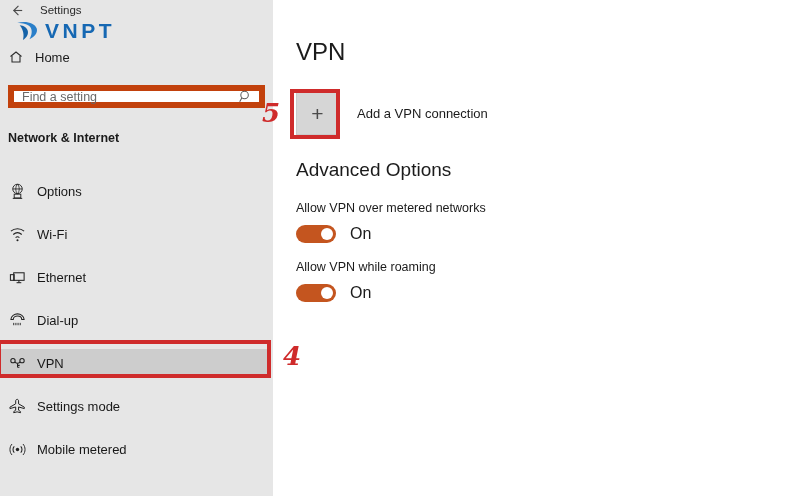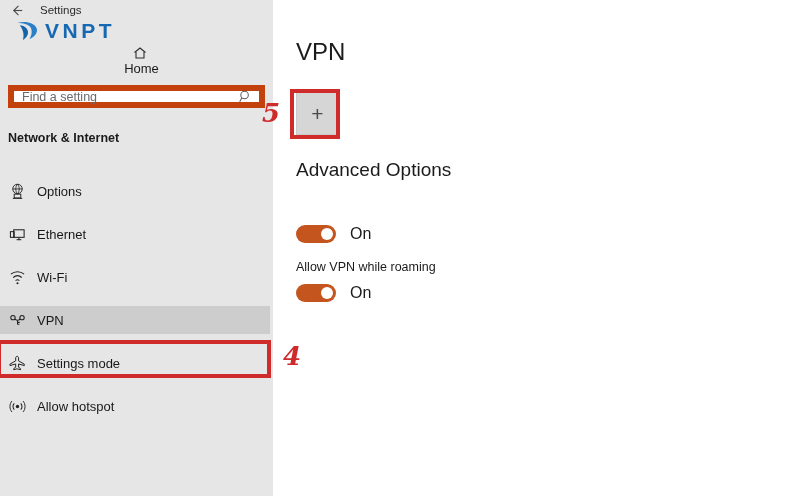--- a/index.html
+++ b/index.html
@@ -66,21 +66,20 @@
     line-height: 26px;
   }
 
   
   .home-row {
     position: absolute;
     left: 0; top: 45px;
     width: 273px; height: 24px;
     display: flex;
     align-items: center;
-    flex-direction: column;
   }
   .home-icon {
     width: 18px; height: 18px;
     margin-left: 7px;
     display: flex; align-items: center; justify-content: center;
     color: #2d2d2d;
   }
   .home-label {
     margin-left: 10px;
     font-size: 13px;
@@ -330,41 +329,50 @@
             <rect x="5.5" y="11.8" width="7" height="4" fill="none" stroke="#222" stroke-width="1"></rect>
             <path d="M4 16.3 L14 16.3" stroke="#222" stroke-width="1"></path>
           </svg>
         </div>
         <div class="nav-label">Options</div>
       </div>
 
       <div class="nav-item">
         <div class="nav-icon">
           <svg width="17" height="17" viewBox="0 0 18 18" aria-hidden="true">
+            <path d="M2 5.5 C6 2 12 2 16 5.5" fill="none" stroke="#222" stroke-width="1.1"></path>
+            <path d="M4.5 9 C7.2 6.6 10.8 6.6 13.5 9" fill="none" stroke="#222" stroke-width="1.1"></path>
+            <path d="M7 12.3 C8.2 11.2 9.8 11.2 11 12.3" fill="none" stroke="#222" stroke-width="1.1"></path>
+            <circle cx="9" cy="15" r="1.1" fill="#222"></circle>
+          </svg>
+        </div>
+        <div class="nav-label">Wi-Fi</div>
+      </div>
+
+      <div class="nav-item">
+        <div class="nav-icon">
+          <svg width="17" height="17" viewBox="0 0 18 18" aria-hidden="true">
             <rect x="5" y="4" width="11" height="8" fill="none" stroke="#222" stroke-width="1.1"></rect>
             <path d="M8 14.5 L13 14.5" stroke="#222" stroke-width="1.1"></path>
             <path d="M10.5 12 L10.5 14.5" stroke="#222" stroke-width="1.1"></path>
             <rect x="1.5" y="6" width="4" height="6" fill="none" stroke="#222" stroke-width="1.1"></rect>
           </svg>
         </div>
         <div class="nav-label">Ethernet</div>
       </div>
 
       <div class="nav-item">
         <div class="nav-icon">
           <svg width="17" height="17" viewBox="0 0 18 18" aria-hidden="true">
-            <path d="M2 5.5 C6 2 12 2 16 5.5" fill="none" stroke="#222" stroke-width="1.1"></path>
-            <path d="M4.5 9 C7.2 6.6 10.8 6.6 13.5 9" fill="none" stroke="#222" stroke-width="1.1"></path>
-            <path d="M7 12.3 C8.2 11.2 9.8 11.2 11 12.3" fill="none" stroke="#222" stroke-width="1.1"></path>
-            <circle cx="9" cy="15" r="1.1" fill="#222"></circle>
-          </svg>
-        </div>
-        <div class="nav-label">Wi-Fi</div>
-      </div>
-
+            <path d="M2 8 C2 4 6 2 9 2 C12 2 16 4 16 8 L13.5 8 C13.5 5.6 11.3 4.3 9 4.3 C6.7 4.3 4.5 5.6 4.5 8 Z" fill="none" stroke="#222" stroke-width="1.1"></path>
+            <path d="M5 11.5 L5 14 M7.3 11.5 L7.3 14 M9.6 11.5 L9.6 14 M11.9 11.5 L11.9 14" stroke="#222" stroke-width="1"></path>
+          </svg>
+        </div>
+        <div class="nav-label">Dial-up</div>
+      </div>
 
       <div class="nav-item selected">
         <div class="nav-icon">
           <svg width="17" height="17" viewBox="0 0 18 18" aria-hidden="true">
             <circle cx="4.2" cy="6" r="2.3" fill="none" stroke="#222" stroke-width="1.1"></circle>
             <circle cx="13.8" cy="6" r="2.3" fill="none" stroke="#222" stroke-width="1.1"></circle>
             <path d="M6.2 7.2 C8 9.2 10 9.2 11.8 7.2" fill="none" stroke="#222" stroke-width="1.1"></path>
             <path d="M9 9 L9 13" stroke="#222" stroke-width="1.1"></path>
             <path d="M9 11 L11.3 11 M9 13 L11 13" stroke="#222" stroke-width="1.1"></path>
           </svg>
@@ -384,38 +392,40 @@
       <div class="nav-item">
         <div class="nav-icon">
           <svg width="17" height="17" viewBox="0 0 18 18" aria-hidden="true">
             <circle cx="9" cy="9" r="1.8" fill="#222"></circle>
             <path d="M5.6 5.6 C3.8 7.4 3.8 10.6 5.6 12.4" fill="none" stroke="#222" stroke-width="1.1"></path>
             <path d="M12.4 5.6 C14.2 7.4 14.2 10.6 12.4 12.4" fill="none" stroke="#222" stroke-width="1.1"></path>
             <path d="M3.2 3.2 C0.3 6.2 0.3 11.8 3.2 14.8" fill="none" stroke="#222" stroke-width="1"></path>
             <path d="M14.8 3.2 C17.7 6.2 17.7 11.8 14.8 14.8" fill="none" stroke="#222" stroke-width="1"></path>
           </svg>
         </div>
-        <div class="nav-label">Allow hotspot</div>
+        <div class="nav-label">Mobile metered</div>
       </div>
 
     </div>
   </div>
 
   <div id="main">
 
     <div class="page-title">VPN</div>
 
     <div class="add-row">
       <div class="add-btn">
         <span class="add-plus">+</span>
       </div>
+      <div class="add-label">Add a VPN connection</div>
     </div>
 
     <div class="adv-title">Advanced Options</div>
 
+    <div class="opt-label opt-1-label">Allow VPN over metered networks</div>
     <div class="toggle-row toggle-row-1">
       <div class="switch">
         <div class="knob"></div>
       </div>
       <div class="switch-state">On</div>
     </div>
 
     <div class="opt-label opt-2-label">Allow VPN while roaming</div>
     <div class="toggle-row toggle-row-2">
       <div class="switch">

